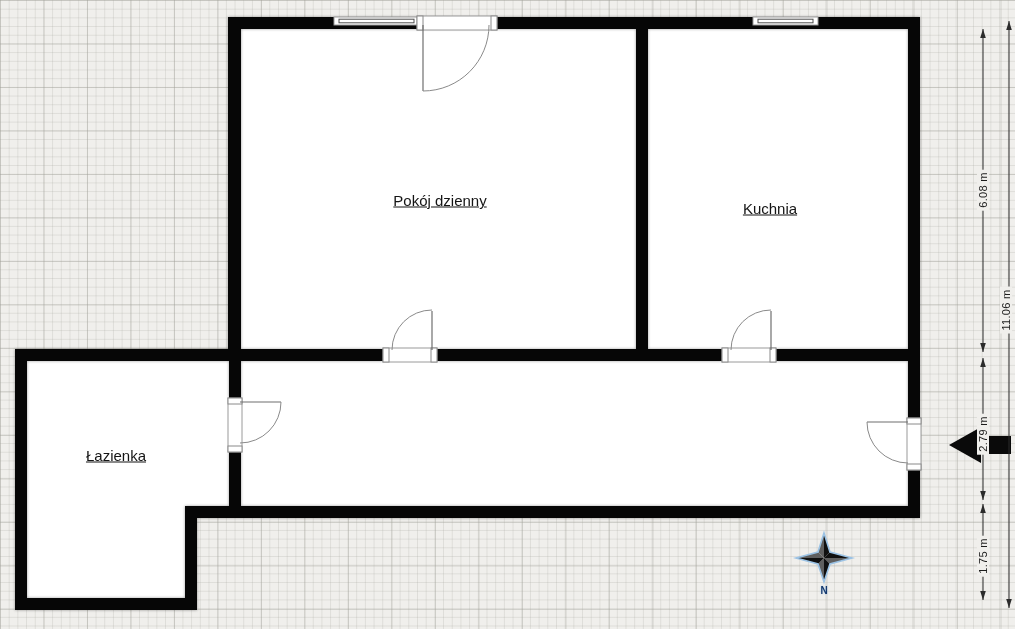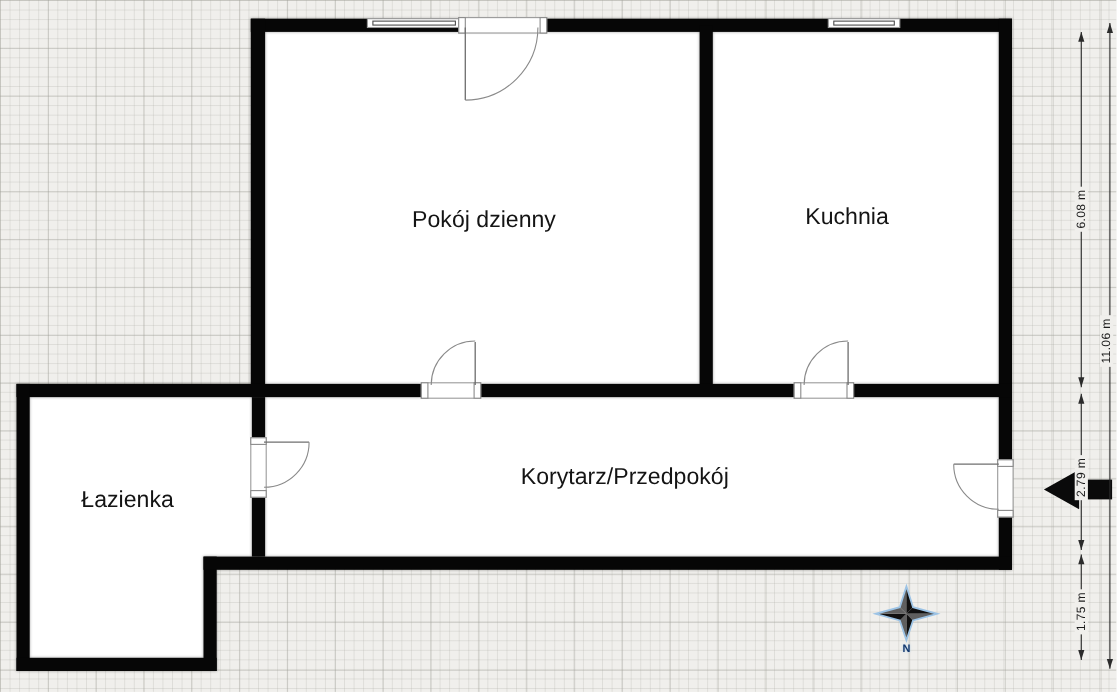--- a/index.html
+++ b/index.html
@@ -20,21 +20,21 @@
   .walls{filter:drop-shadow(0 0 1.5px rgba(0,0,0,.38));}
   .threshold{fill:#ffffff;stroke:#9a9a9a;stroke-width:1;}
   .cap{fill:#ffffff;stroke:#8a8a8a;stroke-width:1;}
   .win-inner{fill:#ffffff;stroke:#4d4d4d;stroke-width:1;}
   .leaf{stroke:#6f6f6f;stroke-width:1.2;fill:none;}
   .arc{stroke:#8a8a8a;stroke-width:1;fill:none;}
   .dim-line{stroke:#2b2b2b;stroke-width:1;}
   .dim-head{fill:#2b2b2b;}
   .label{
     position:absolute;transform:translate(-50%,-50%);
-    color:#141414;font-size:21px;white-space:nowrap;
+    color:#141414;font-size:15px;white-space:nowrap;text-decoration:underline;
   }
   .dim-label{
     position:absolute;transform:translate(-50%,-50%) rotate(-90deg);
     font-size:11px;color:#1c1c1c;background:#f0efec;
     padding:0 3px;white-space:nowrap;letter-spacing:.3px;
   }
   .north-label{
     position:absolute;transform:translate(-50%,-50%);
     font-size:10px;font-weight:bold;color:#16396e;
     text-shadow:0 0 2px #a9cbe8;
@@ -151,22 +151,21 @@
       <polygon points="852,558 830,564 824,558" fill="#5f5f5f"></polygon>
       <polygon points="824,582 830,564 824,558" fill="#101010"></polygon>
       <polygon points="824,582 818,564 824,558" fill="#5f5f5f"></polygon>
       <polygon points="796,558 818,564 824,558" fill="#101010"></polygon>
       <polygon points="796,558 818,552 824,558" fill="#5f5f5f"></polygon>
       <polygon points="824,533 830,552 852,558 830,564 824,582 818,564 796,558 818,552" fill="none" stroke-width="1.6" stroke="#9cc3e5"></polygon>
     </g>
   </svg>
 
   <div class="label" style="left:440px;top:200px">Pokój dzienny</div>
-  <div class="label" style="left:770px;top:198px">Kuchnia</div>
-  <div class="label" style="left:568px;top:434px">Korytarz/Przedpokój</div>
+  <div class="label" style="left:770px;top:208px">Kuchnia</div>
   <div class="label" style="left:116px;top:455px">Łazienka</div>
 
   <div class="dim-label" style="left:983px;top:190px">6.08 m</div>
   <div class="dim-label" style="left:1006px;top:310px">11.06 m</div>
   <div class="dim-label" style="left:983px;top:434px">2.79 m</div>
   <div class="dim-label" style="left:983px;top:556px">1.75 m</div>
 
   <div class="north-label" style="left:824px;top:590px">N</div>
 
 </div>

